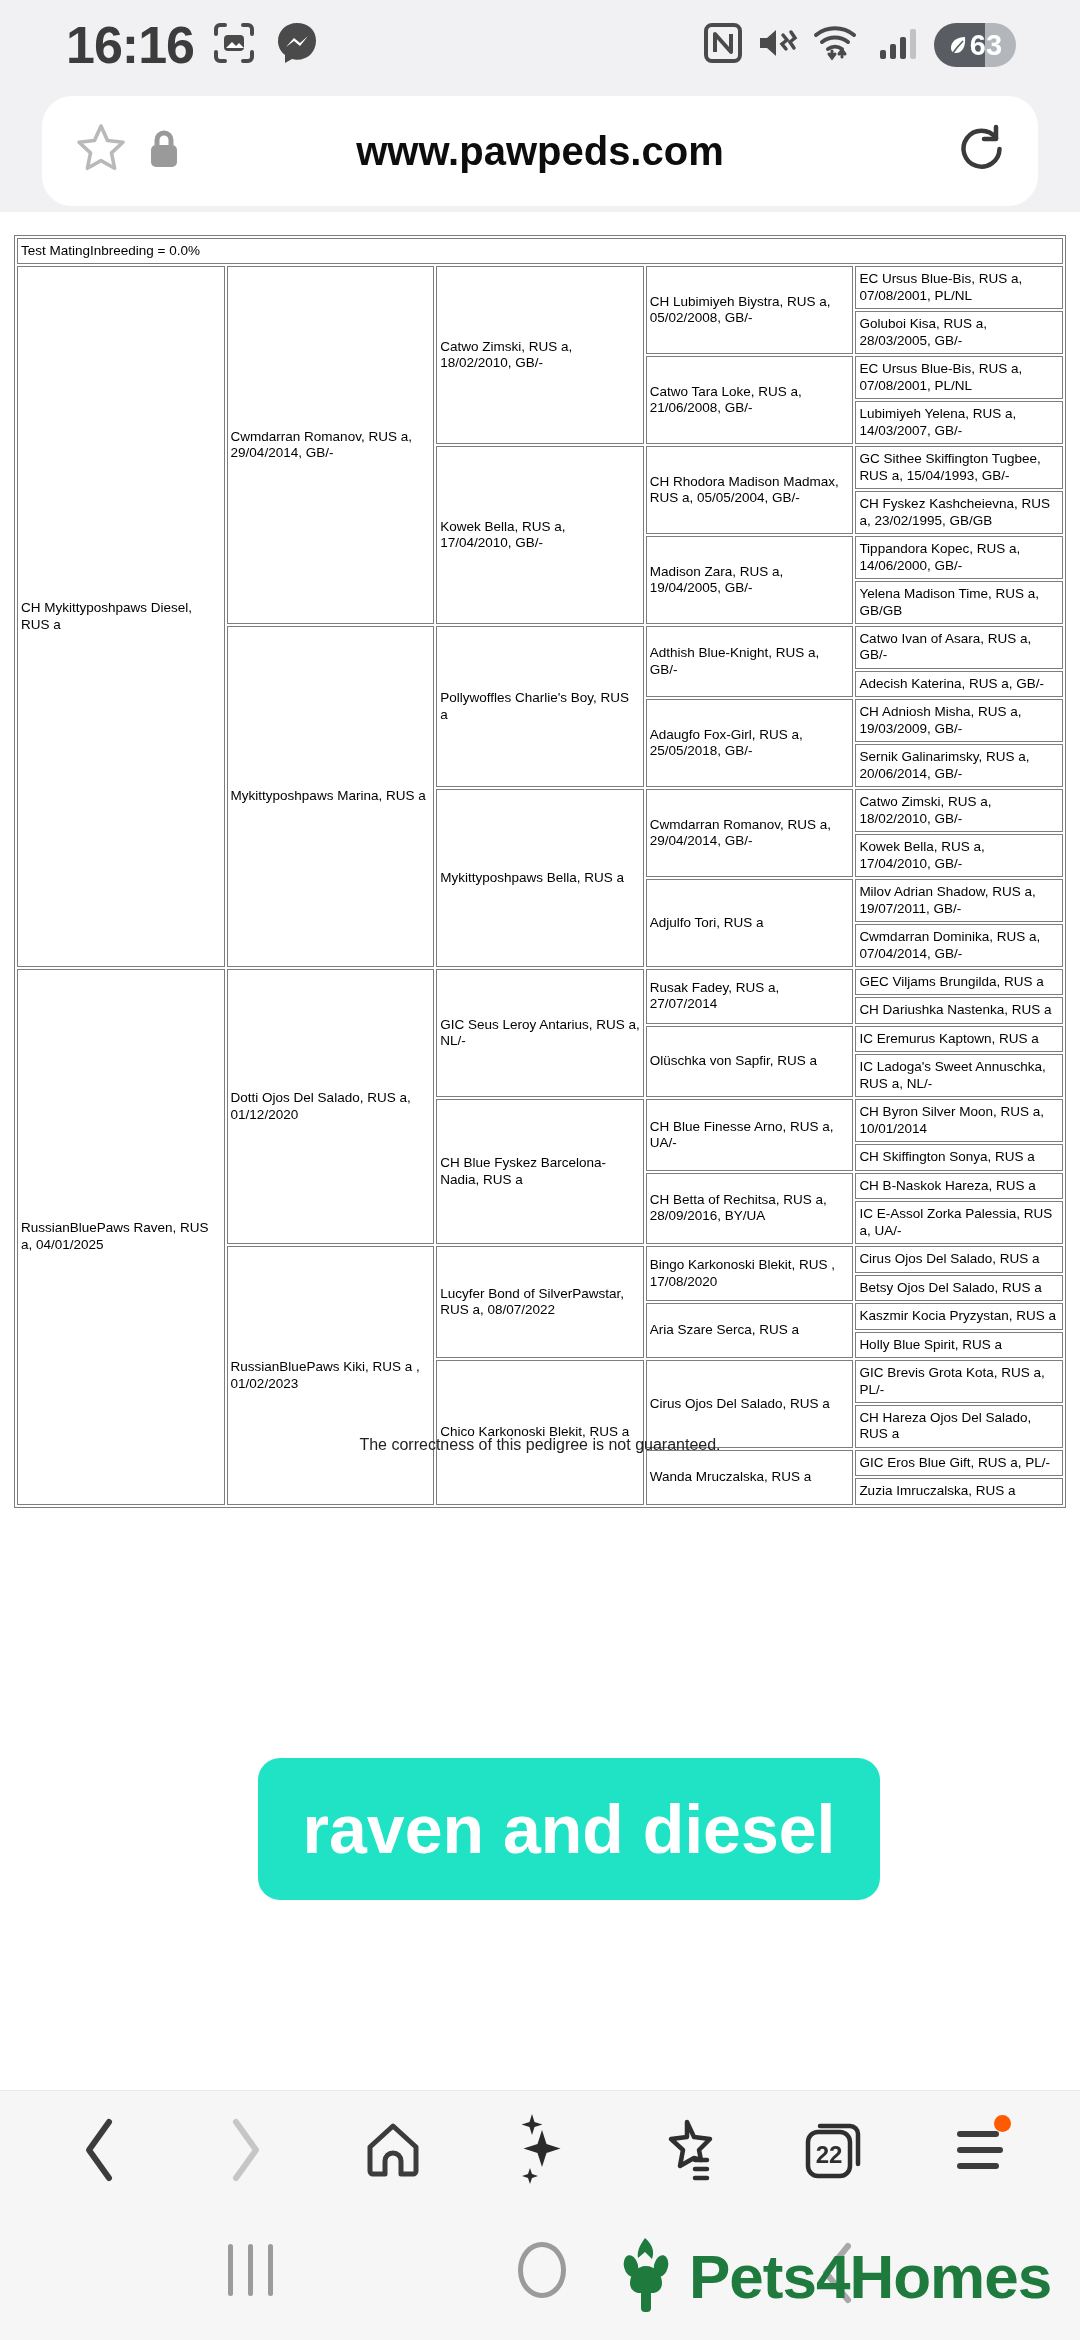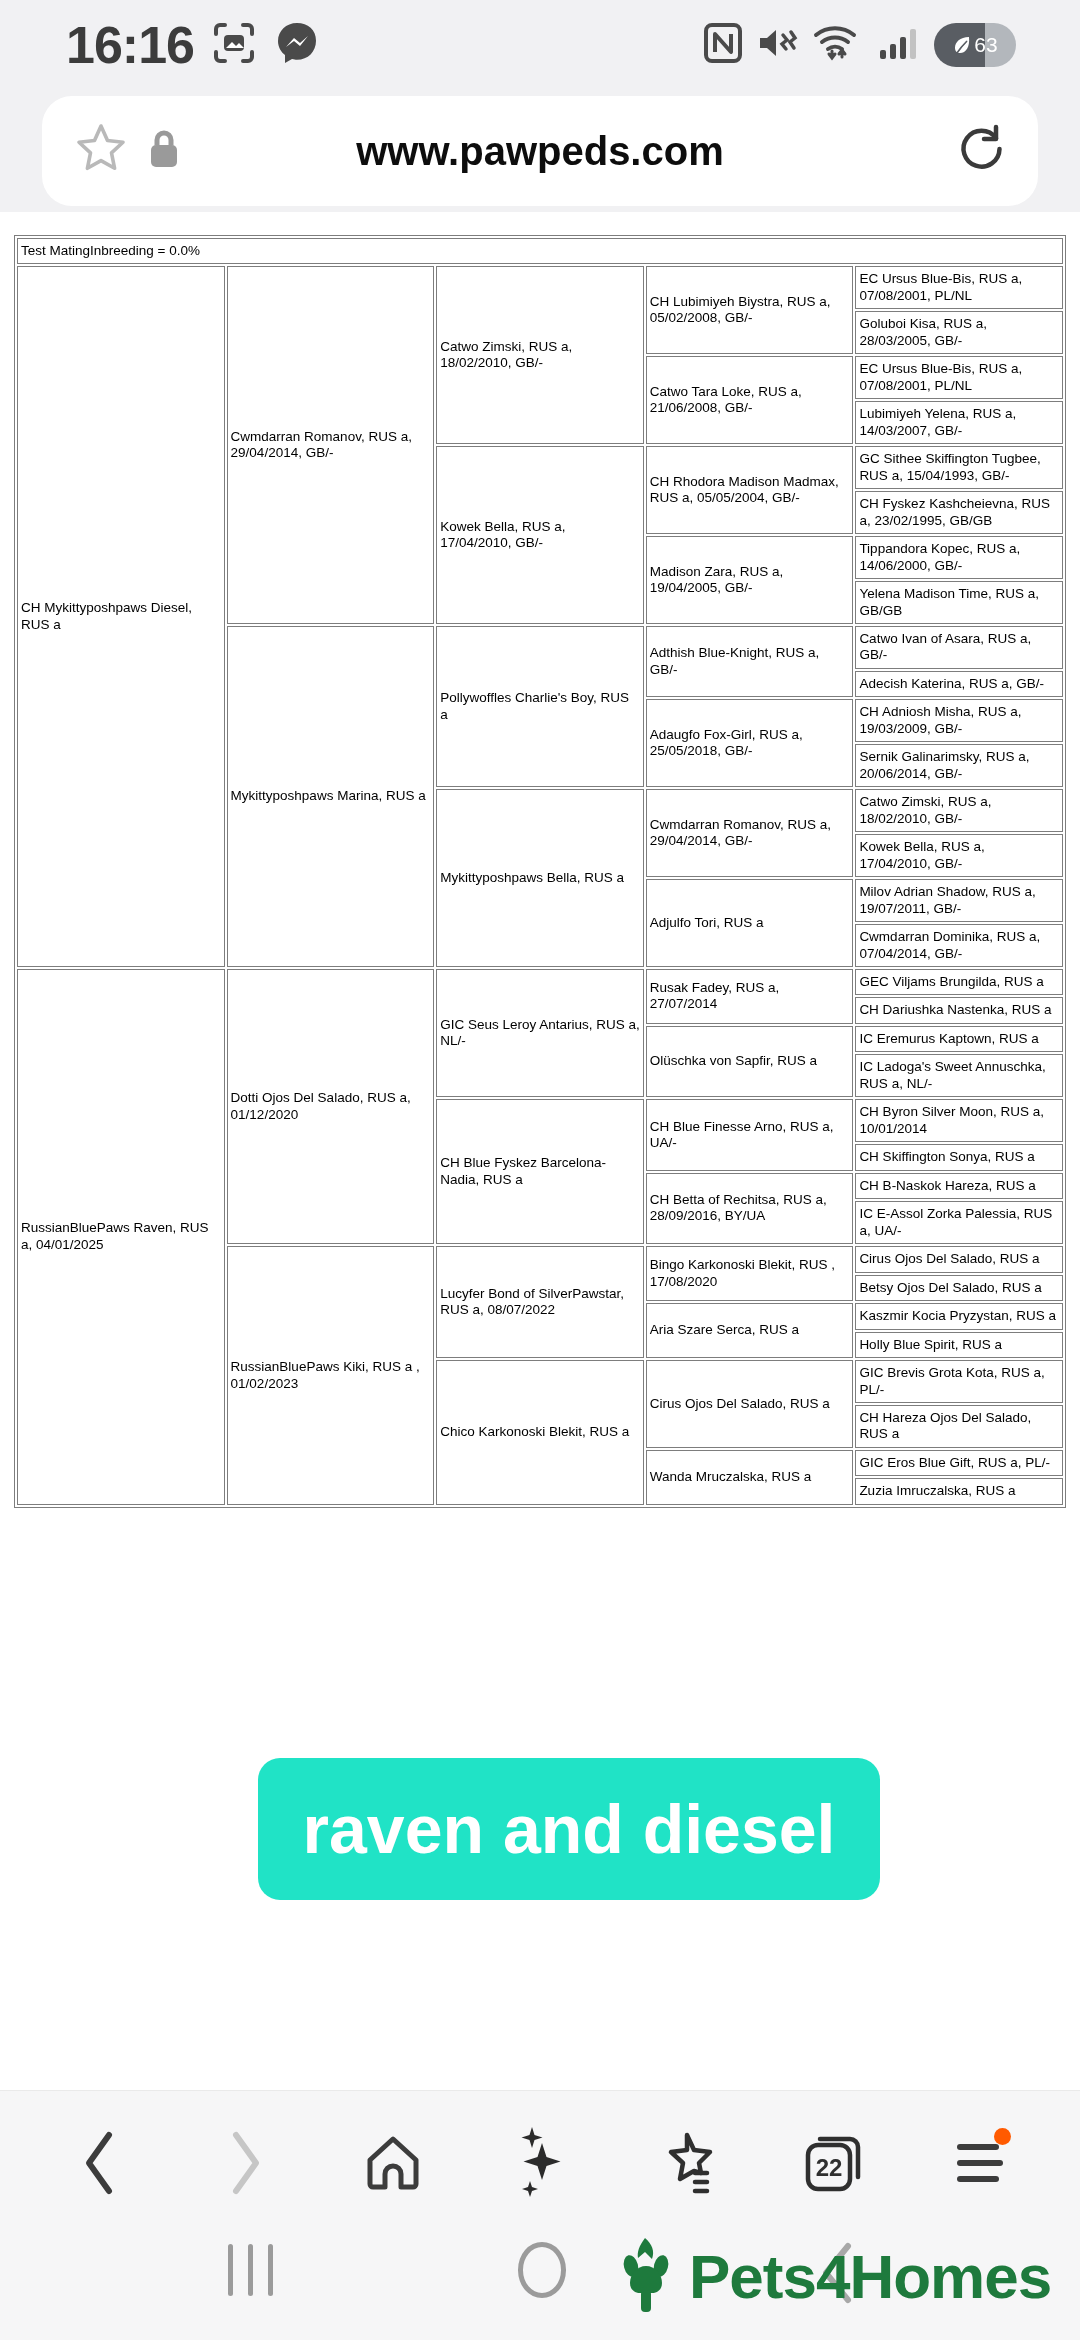--- a/index.html
+++ b/index.html
@@ -8,21 +8,21 @@
 
   
   .top-chrome{position:absolute;left:0;top:0;width:1080px;height:212px;background:#f1f1f3;}
   .statusbar{position:absolute;left:0;top:0;width:1080px;height:90px;display:flex;align-items:center;}
   .sb-left{display:flex;align-items:center;gap:18px;margin-left:66px;}
   .sb-time{font-size:52px;font-weight:bold;color:#3c3c3c;letter-spacing:-1px;}
   .sb-right{display:flex;align-items:center;gap:14px;margin-left:auto;margin-right:64px;}
   .battery{position:relative;width:82px;height:44px;border-radius:22px;overflow:hidden;
            background:linear-gradient(to right,#595d63 0 62%,#b3b7bc 62% 100%);
            display:flex;align-items:center;justify-content:center;gap:2px;}
-  .battery .pct{color:#fff;font-size:21px;font-weight:normal;}
+  .battery .pct{color:#fff;font-size:29px;font-weight:bold;}
 
   
   .urlbar{position:absolute;left:42px;top:96px;width:996px;height:110px;background:#ffffff;
           border-radius:30px;display:flex;align-items:center;}
   .urlbar .left-icons{display:flex;align-items:center;gap:16px;margin-left:30px;width:160px;}
   .url-text{flex:1;text-align:center;font-size:40px;font-weight:bold;color:#0d0d0d;}
   .urlbar .right-icons{width:160px;display:flex;justify-content:flex-end;margin-right:30px;}
 
   
   .ped-wrap{position:absolute;left:14px;top:235px;width:1052px;border-radius:14px;}
@@ -35,21 +35,21 @@
   .footer-note{position:absolute;left:0;top:1436px;width:1080px;text-align:center;
                font-size:16px;color:#222;}
 
   
   .banner{position:absolute;left:230px;top:1758px;width:622px;height:142px;border-radius:22px;
           display:flex;align-items:center;justify-content:center;}
   .banner-text{color:#ffffff;font-size:68px;font-weight:bold;letter-spacing:0px;}
 
   
   .toolbar{position:absolute;left:0;top:2090px;width:1080px;height:118px;background:#f6f6f7;
-           border-top:1px solid #eaeaea;display:flex;align-items:flex-end;justify-content:space-around;
+           border-top:1px solid #eaeaea;display:flex;align-items:center;justify-content:space-around;
            padding:0 26px;box-sizing:border-box;}
   .tb-btn{position:relative;width:90px;height:90px;display:flex;align-items:center;justify-content:center;}
   .menu-dot{position:absolute;top:10px;right:14px;width:17px;height:17px;border-radius:50%;background:#ff5a00;}
 
   
   .sysnav{position:absolute;left:0;top:2208px;width:1080px;height:132px;background:#f6f6f7;}
   .recents{position:absolute;left:228px;top:36px;display:flex;gap:15px;}
   .recents i{display:block;width:5px;height:52px;background:#9b9b9b;border-radius:3px;}
   .home-circle{position:absolute;left:518px;top:34px;width:48px;height:56px;border:5px solid #9b9b9b;
                border-radius:26px/30px;box-sizing:border-box;}
@@ -288,20 +288,21 @@
             <td rowspan="2">Wanda Mruczalska, RUS a</td>
             <td>GIC Eros Blue Gift, RUS a, PL/-</td>
           </tr>
           <tr>
             <td>Zuzia Imruczalska, RUS a</td>
           </tr>
         </tbody>
     </table>
   </div>
 
+  <div class="footer-note">The correctness of this pedigree is not guaranteed.</div>
 
   <div class="banner" id="promo-banner" style="background: rgb(32, 227, 198); margin-left: 28px;">
     <span class="banner-text">raven and diesel</span>
   </div>
 
   <div class="toolbar">
     <span class="tb-btn">
       <svg width="60" height="80" viewBox="0 0 60 80">
         <path d="M40 12 L20 40 L40 68" fill="none" stroke="#3c3c3c" stroke-width="6" stroke-linecap="round" stroke-linejoin="round"></path>
       </svg>

